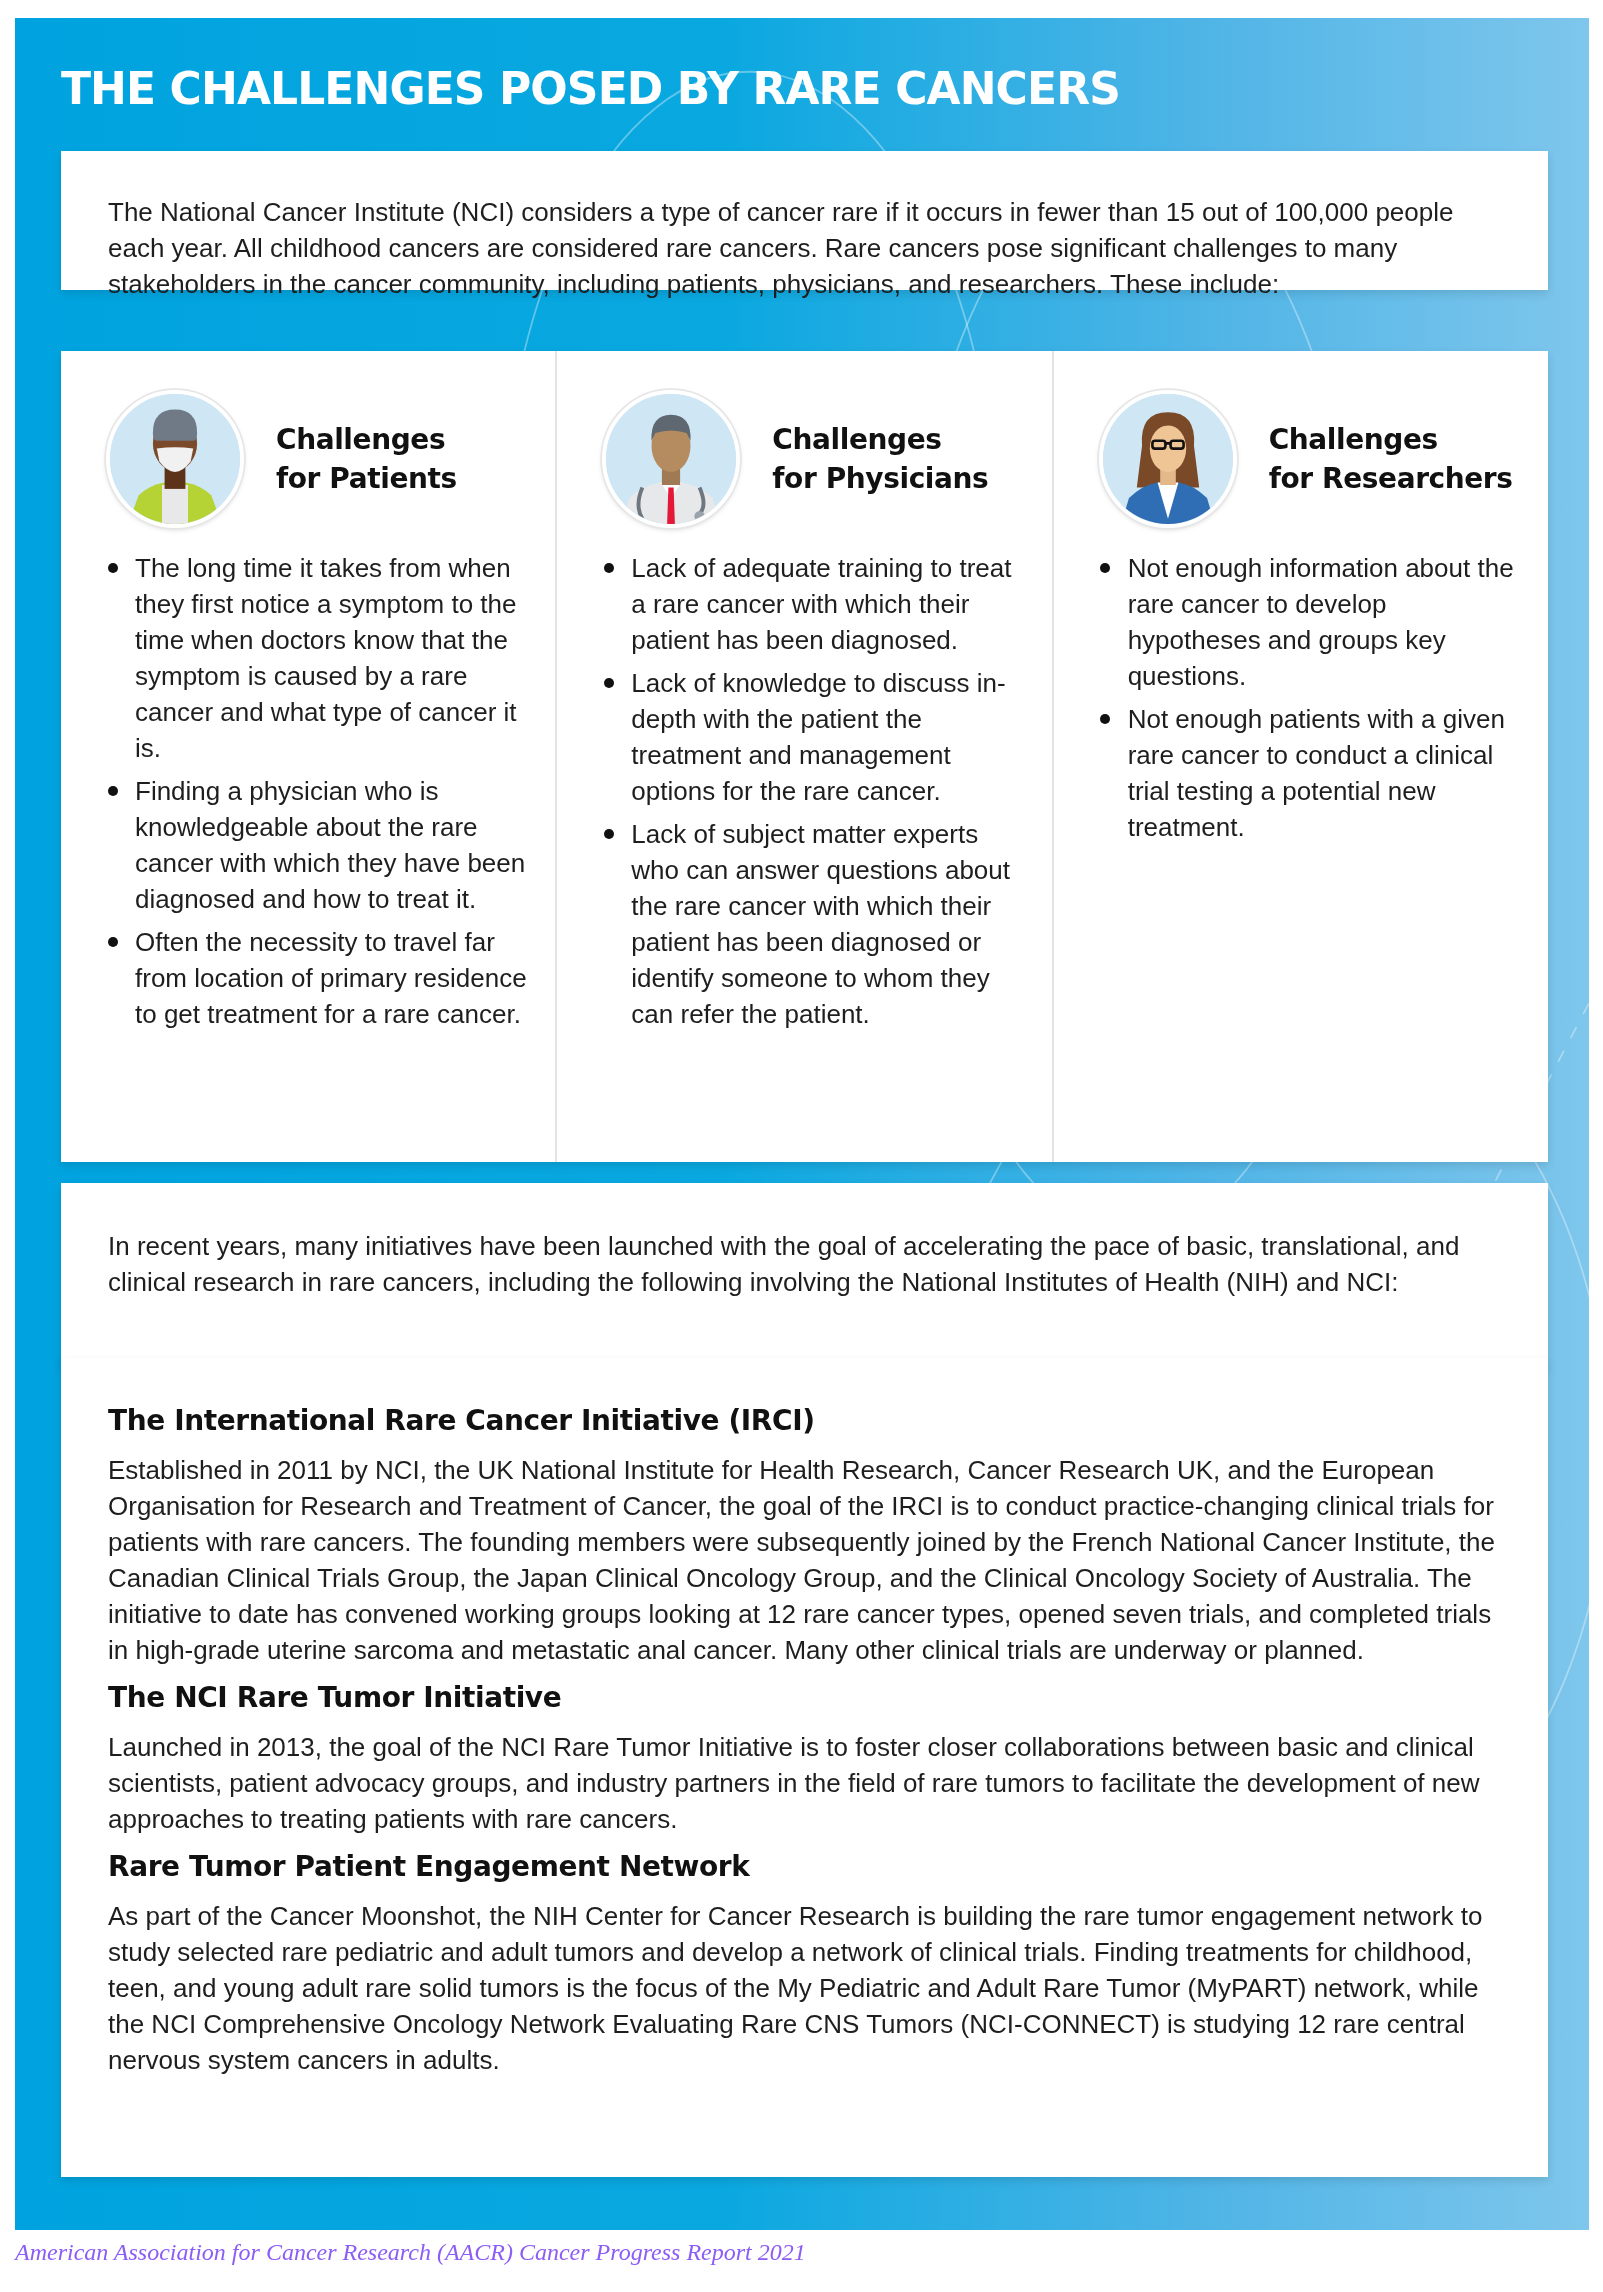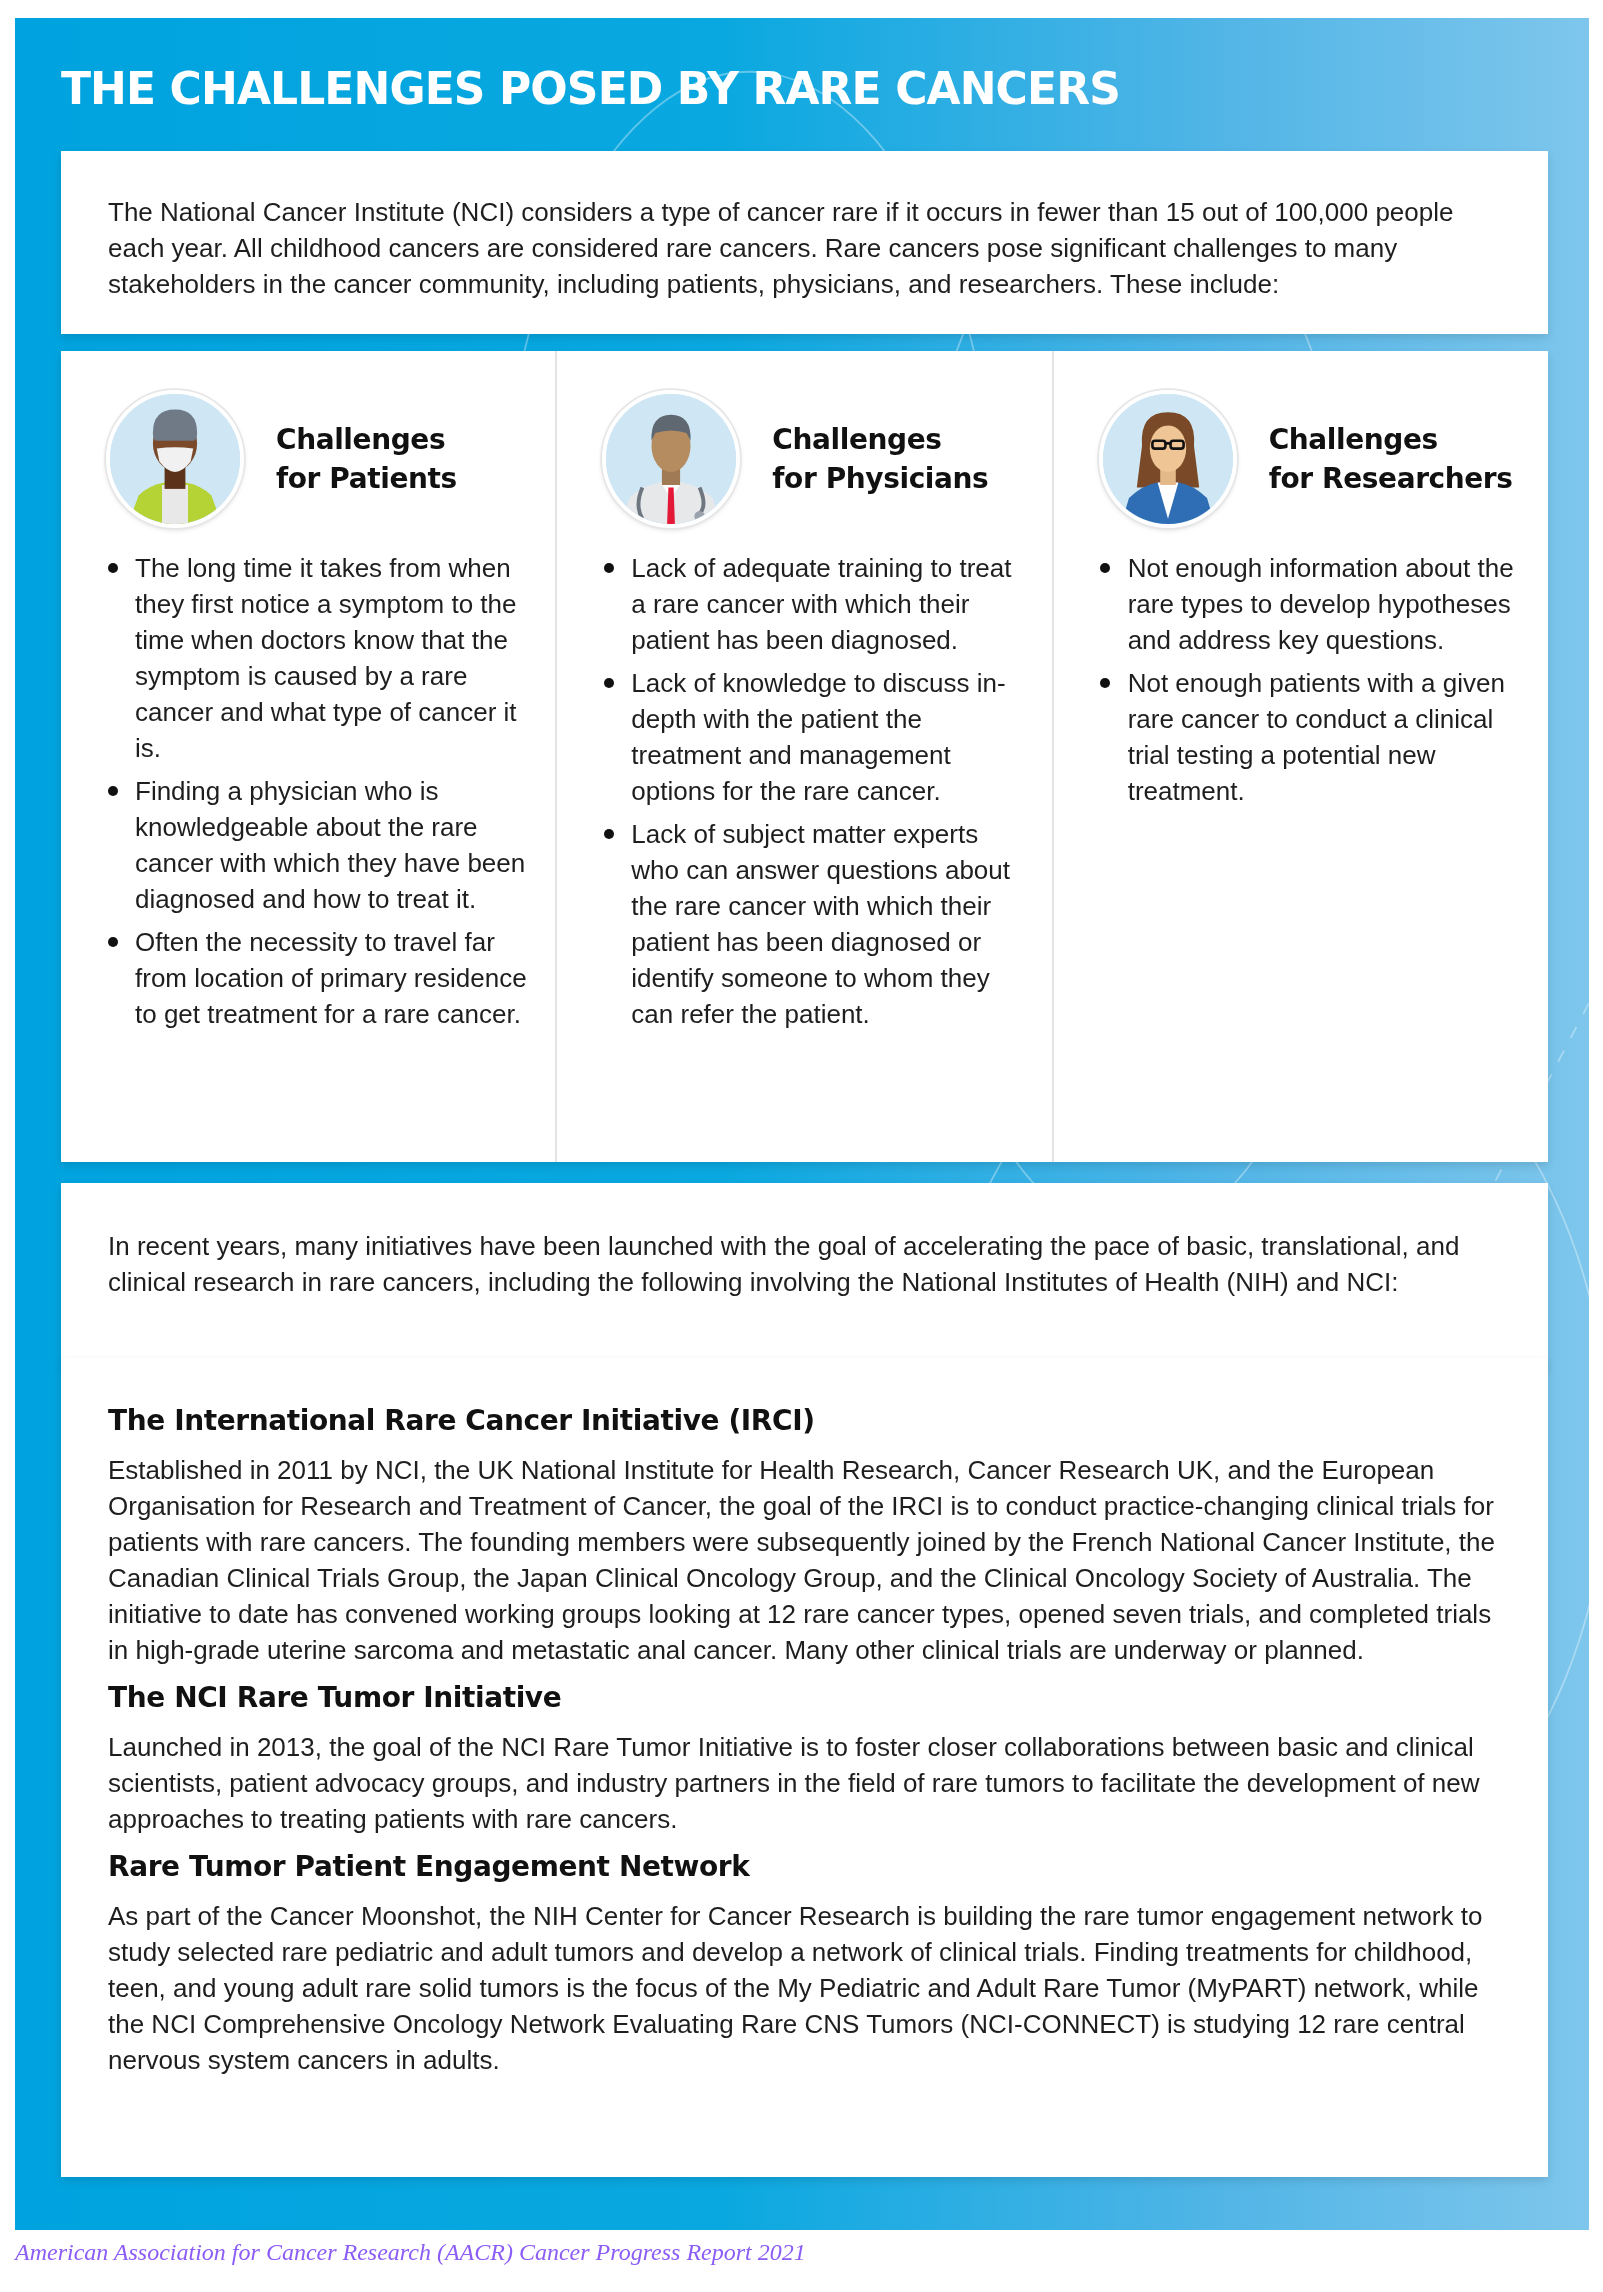--- a/index.html
+++ b/index.html
@@ -16,21 +16,21 @@
   .title {
     position: absolute; left: 46px; top: 45px;
     font-family: "DejaVu Sans", sans-serif; font-weight: bold;
     font-size: 44px; letter-spacing: -0.9px; color: #ffffff;
   }
 
   .card {
     position: absolute; left: 46px; width: 1487px; background: #ffffff;
     box-shadow: 0 3.6px 9px rgba(0,0,0,0.12);
   }
-  .card-intro { top: 133px; height: 183px; padding: 43px 47px 0 47px; }
+  .card-intro { top: 133px; height: 139px; padding: 43px 47px 0 47px; }
   .card-challenges { top: 333px; height: 811px; display: flex; padding: 0; }
   .card-recent { top: 1165px; height: 184px; padding: 45px 47px 0 47px; }
   .card-initiatives { top: 1340px; height: 819px; padding: 45px 47px 0 47px; }
 
   .body-text {
     font-family: "Liberation Sans", sans-serif; font-size: 26px; line-height: 36px; color: #1e1e1e;
   }
 
   .col { position: relative; flex: 1; padding: 36px 27px 9px 45px; }
   .col + .col { border-left: 2.7px solid #e2e4e6; }
@@ -157,21 +157,21 @@
             <rect x="52" y="36" width="10" height="6" rx="2" fill="none" stroke="#111" stroke-width="2"></rect>
             <line x1="48" y1="38" x2="52" y2="38" stroke="#111" stroke-width="2"></line>
           </svg>
         </div>
         <div class="col-title">
           <span>Challenges</span>
           <span>for Researchers</span>
         </div>
       </div>
       <ul class="bullets">
-        <li>Not enough information about the rare types to develop hypotheses and address key questions.</li>
+        <li>Not enough information about the rare cancer to develop hypotheses and groups key questions.</li>
         <li>Not enough patients with a given rare cancer to conduct a clinical trial testing a potential new treatment.</li>
       </ul>
     </div>
   </div>
 
   <div class="card card-recent">
     <p class="body-text">In recent years, many initiatives have been launched with the goal of accelerating the pace of basic, translational, and clinical research in rare cancers, including the following involving the National Institutes of Health (NIH) and NCI:</p>
   </div>
 
   <div class="card card-initiatives">

